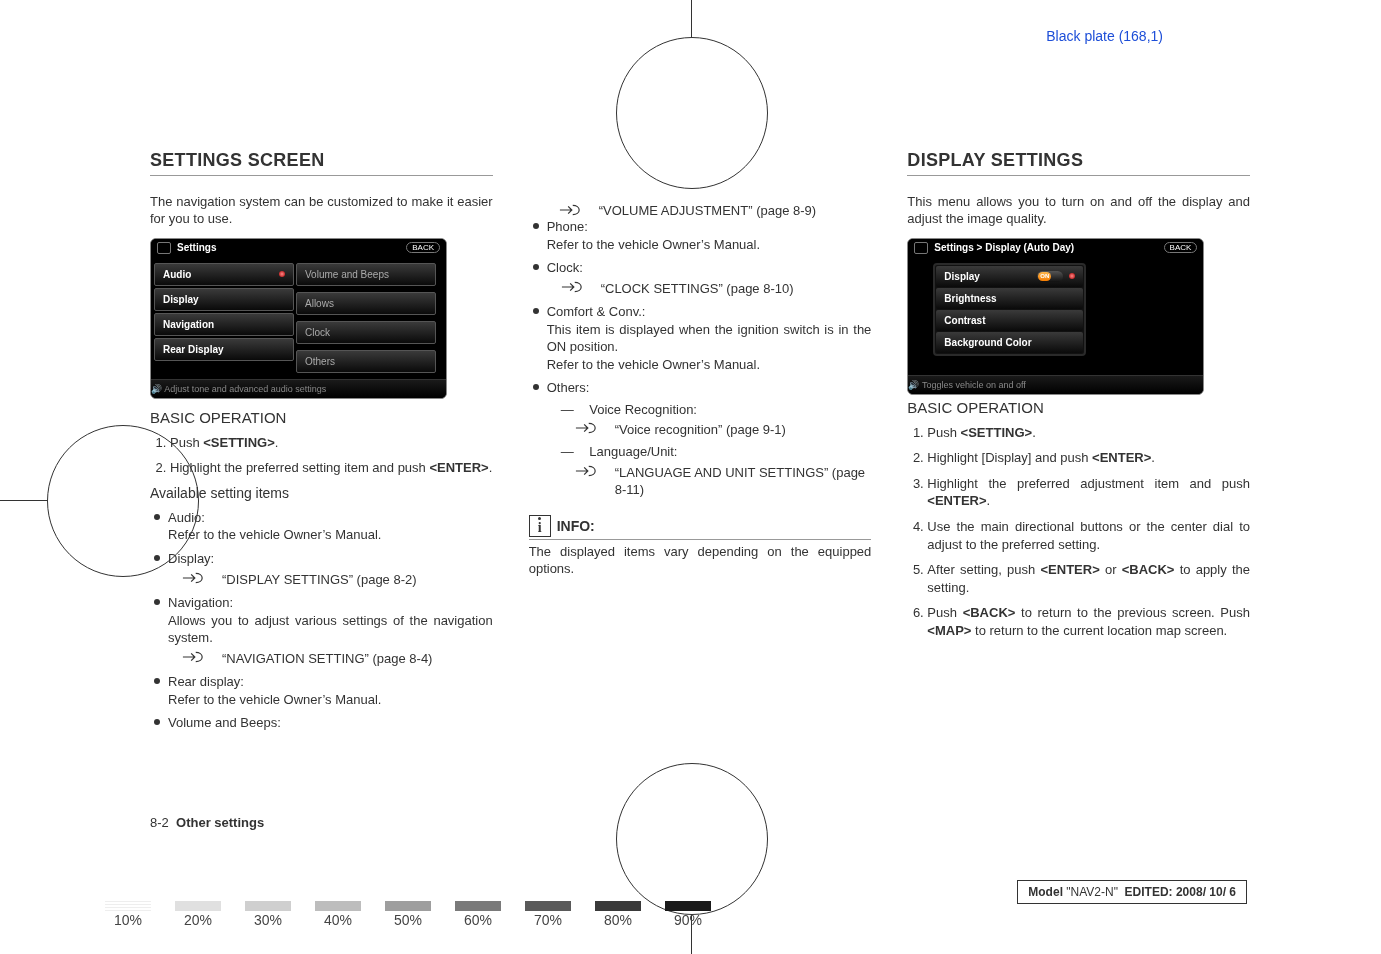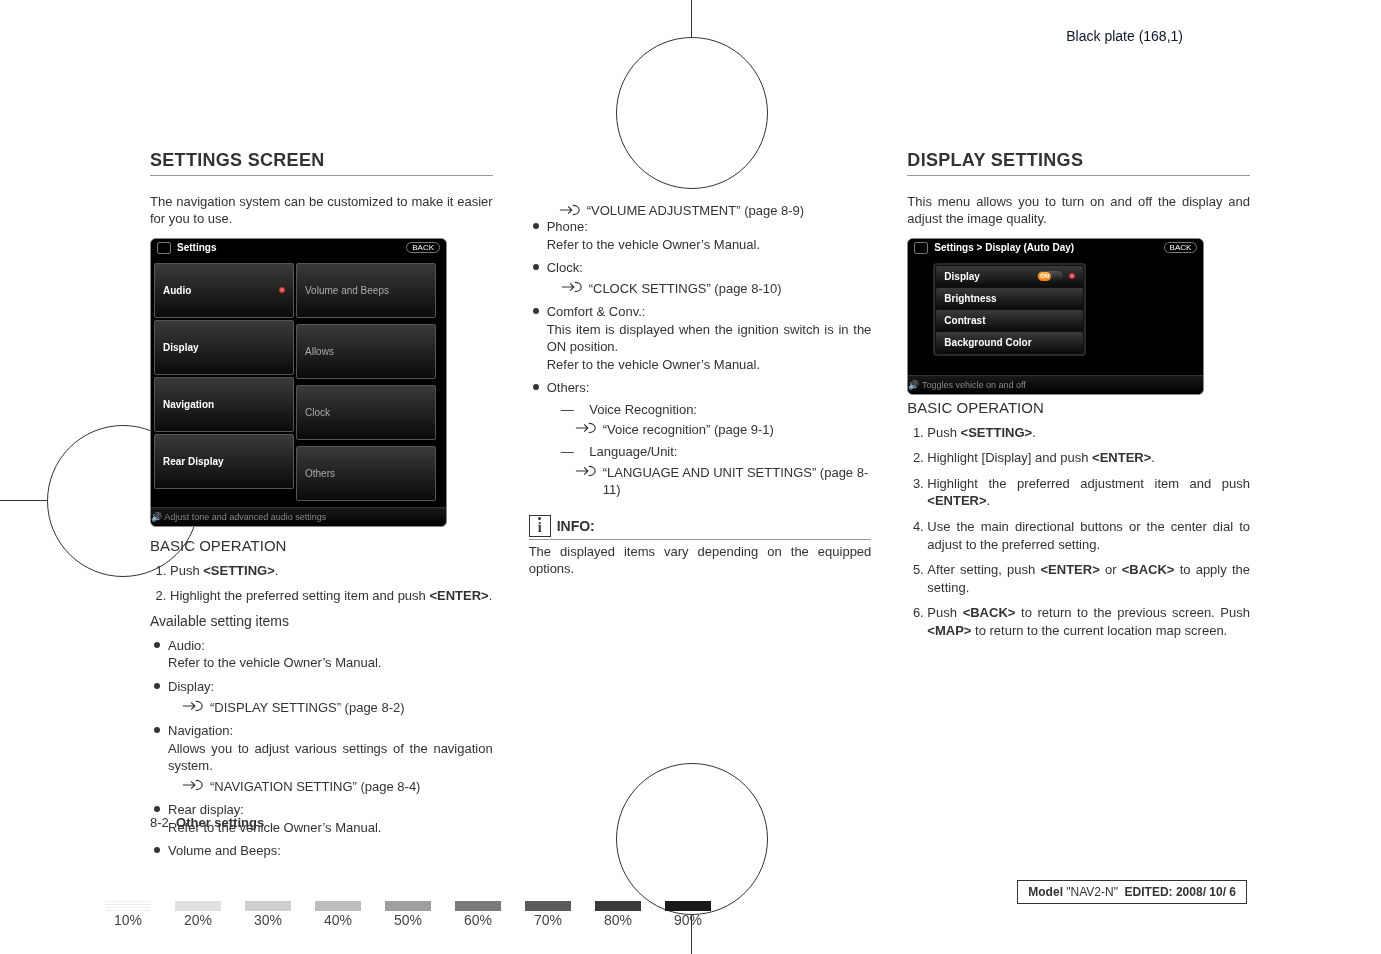--- a/index.html
+++ b/index.html
@@ -83,23 +83,23 @@
     bottom: 39px;
     width: 150px;
     height: 150px;
     border: 1px solid #333;
     border-radius: 50%;
     background: #fff;
   }
   .plate {
     position: absolute;
     top: 28px;
-    right: 198px;
+    right: 218px;
     font-size: 14px;
-    color: #0f172a;
+    color: #1d4ed8;
   }
   .content {
     position: absolute;
     left: 150px;
     top: 150px;
     width: 1100px;
     display: flex;
     gap: 36px;
   }
   .col {
@@ -164,21 +164,21 @@
     width: 140px;
     display: flex;
     flex-direction: column;
     gap: 6px;
   }
   .ss-btn {
     background: linear-gradient(#3a3a3a, #0a0a0a);
     color: #fff;
     font-size: 10px;
     font-weight: bold;
-    padding: 21px 8px;
+    padding: 5px 8px;
     border-radius: 2px;
     border: 1px solid #555;
     display: flex;
     align-items: center;
   }
   .ss-btn.dim { color: #aaa; font-weight: normal; }
   .ss-dot {
     width: 6px; height: 6px; border-radius: 50%;
     background: radial-gradient(#f88, #a00);
     margin-left: auto;
@@ -285,21 +285,21 @@
     position: absolute;
     left: 0;
     top: 5px;
     width: 6px;
     height: 6px;
     background: #333;
     border-radius: 50%;
   }
   .xref {
     display: flex;
-    gap: 6px;
+    gap: 18px;
     align-items: flex-start;
     margin-top: 3px;
     padding-left: 14px;
   }
   .xref.nopad { padding-left: 4px; }
   .hand {
     flex: 0 0 22px;
     height: 14px;
   }
   .hand svg { width: 22px; height: 14px; }

